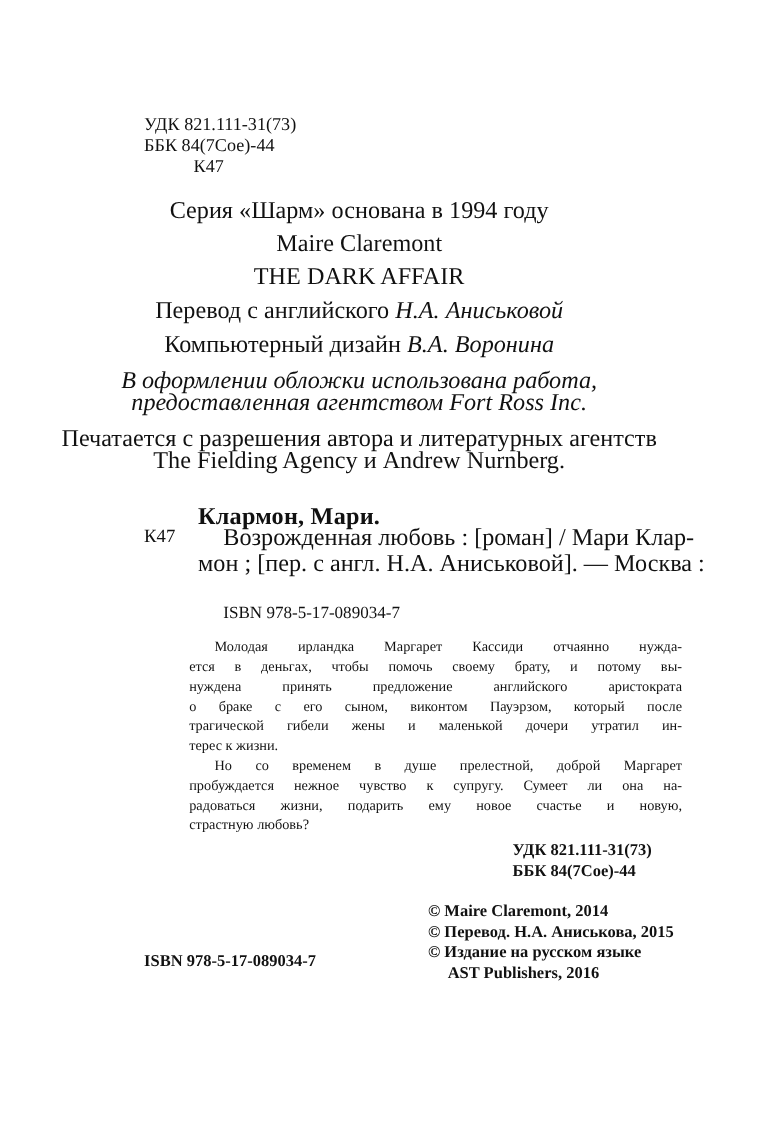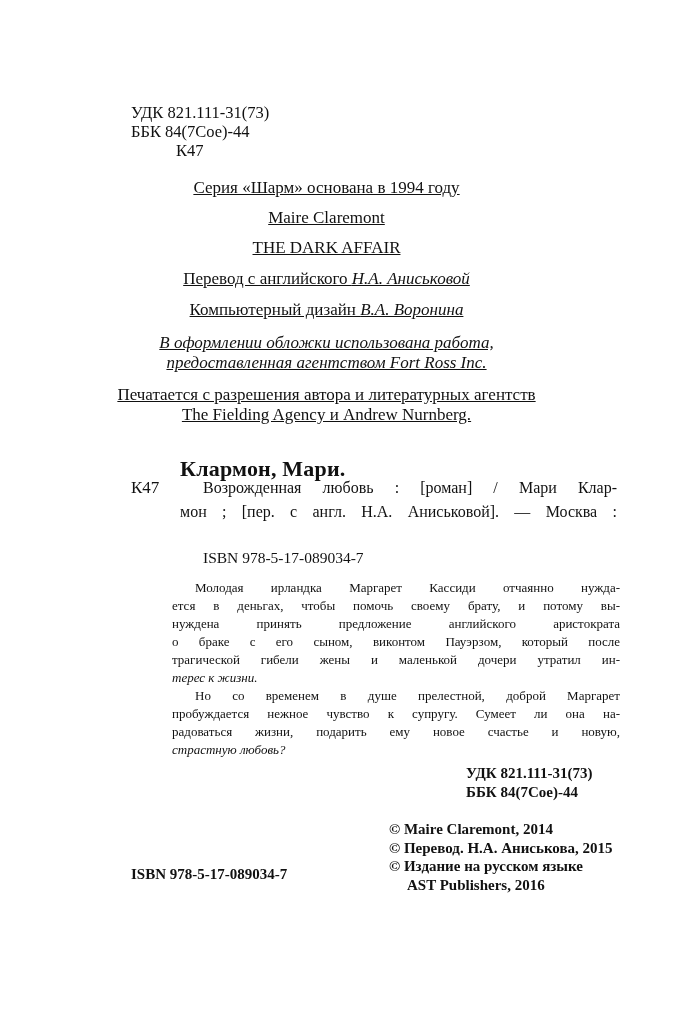--- a/index.html
+++ b/index.html
@@ -18,33 +18,32 @@
     }
     .abs { position: absolute; white-space: nowrap; }
     .top-codes { left: 131px; top: 103px; line-height: 19px; font-size: 16.5px; }
     .top-codes .k47 { padding-left: 45px; }
     .center-line {
       position: absolute;
       left: 0;
       width: 653px;
       text-align: center;
       white-space: nowrap;
-      font-size: 17px;
-      text-decoration: underline;
+      font-size: 22px;
     }
     .italic { font-style: italic; }
 
     .entry-author { left: 180px; top: 456px; font-size: 22px; font-weight: bold; letter-spacing: 0.2px; }
     .entry-code { left: 131px; top: 478px; font-size: 17px; }
     .entry-body {
       position: absolute;
       left: 180px;
       top: 476px;
       width: 437px;
-      font-size: 16px;
+      font-size: 22px;
       line-height: 24px;
       text-align: justify;
     }
     .entry-body .line {
       display: block;
       text-align: justify;
       text-align-last: justify;
       white-space: nowrap;
     }
     .entry-body .line.last { text-align-last: left; }
@@ -58,21 +57,21 @@
       width: 448px;
       font-size: 13px;
       line-height: 18px;
     }
     .annotation .line {
       display: block;
       text-align: justify;
       text-align-last: justify;
       white-space: nowrap;
     }
-    .annotation .line.last { text-align-last: left; font-style: italic; }
+    .annotation .line.last { text-align-last: left; }
     .annotation .indent { padding-left: 23px; }
 
     .bottom-codes {
       left: 466px;
       top: 764px;
       font-size: 15px;
       font-weight: bold;
       line-height: 19px;
     }
     .copyrights {

